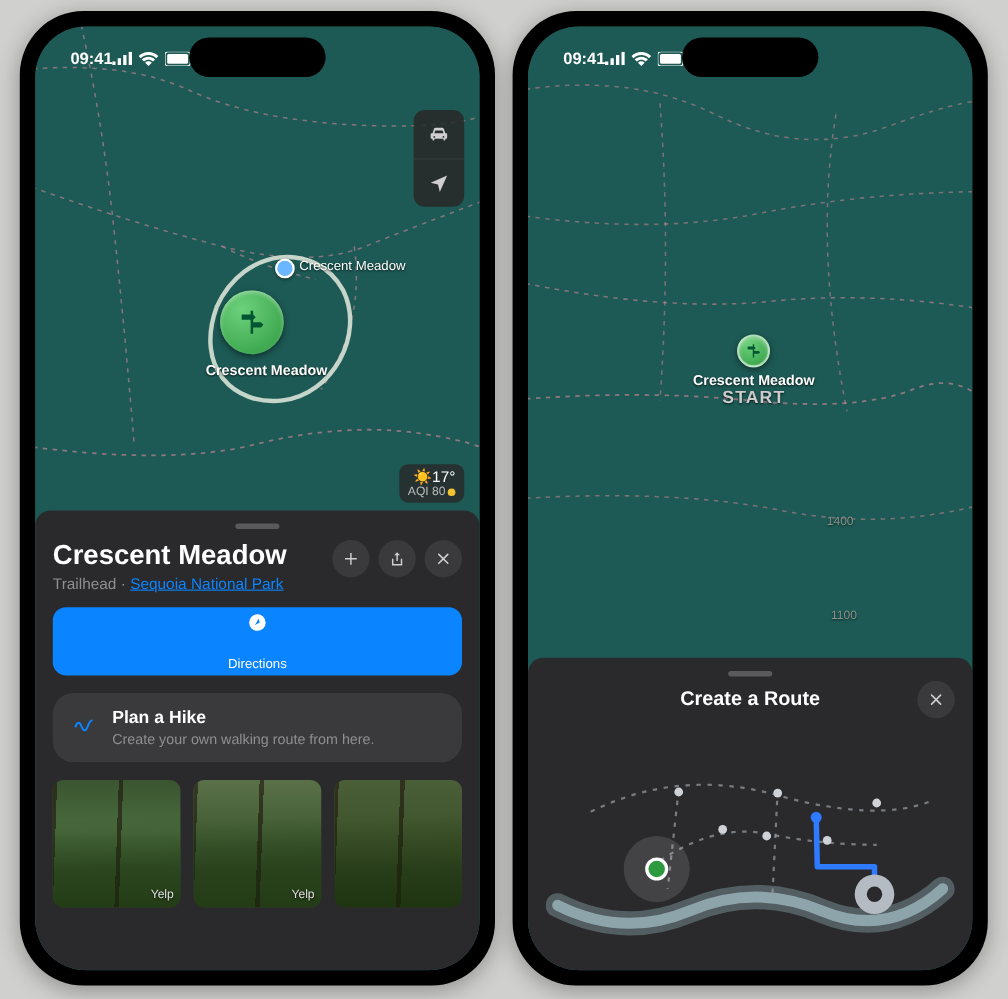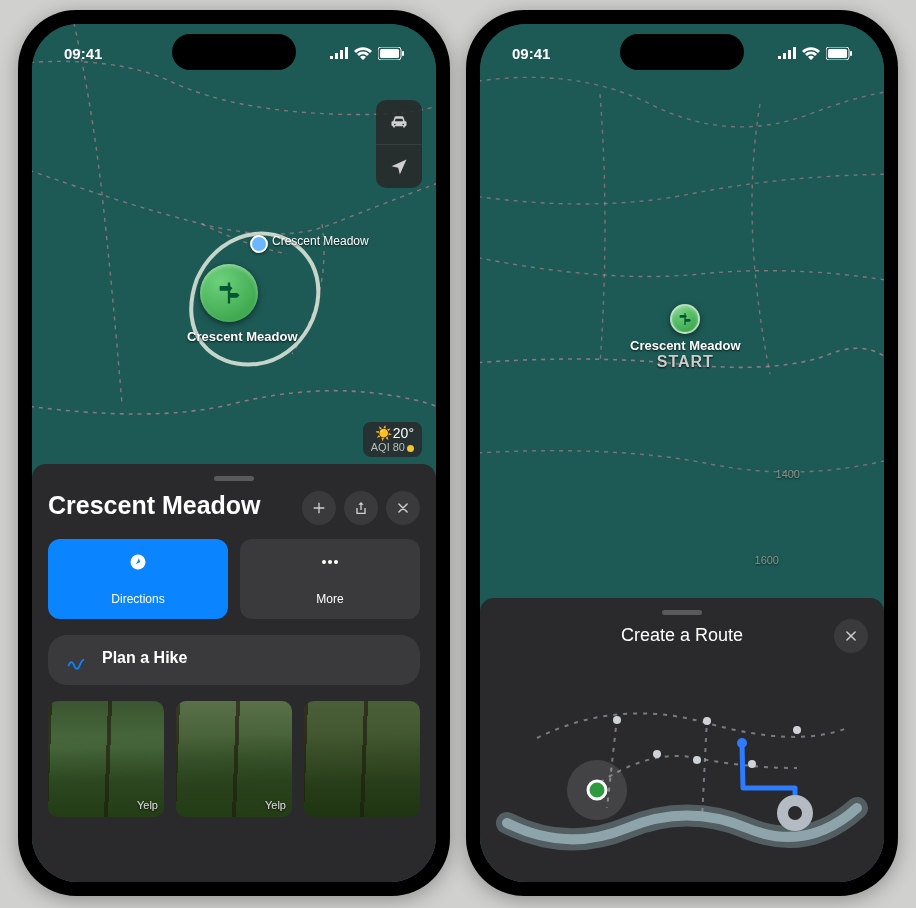--- a/index.html
+++ b/index.html
@@ -1,21 +1,21 @@
 <!DOCTYPE html>
 <html><head>
 <meta charset="utf-8">
 <style>
   * { box-sizing: border-box; margin: 0; padding: 0; }
   body { background: #d0d0ce; width: 916px; height: 908px; font-family: -apple-system, "SF Pro Display", "Helvetica Neue", Arial, sans-serif; display: flex; justify-content: space-between; padding: 10px 18px; }
   .phone { width: 432px; height: 886px; background: #000; border-radius: 58px; padding: 14px; position: relative; box-shadow: 0 4px 20px rgba(0,0,0,0.3); }
   .phone::after { content:""; position:absolute; bottom:20px; left:50%; transform:translateX(-50%); width:150px; height:5px; background:#fff; border-radius:3px; }
   .dynamic-island { position: absolute; top: 24px; left: 50%; transform: translateX(-50%); width: 124px; height: 36px; background: #000; border-radius: 20px; z-index: 30; }
   .screen { width: 100%; height: 100%; border-radius: 46px; overflow: hidden; position: relative; background: #1e5a56; }
-  .status-bar { position: absolute; top: 14px; left: 0; right: 0; height: 30px; display:flex; justify-content: space-between; align-items: center; padding: 0 32px; color:#fff; font-size:15px; font-weight:600; z-index:20; }
+  .status-bar { position: absolute; top: 14px; left: 0; right: 0; height: 30px; display:flex; align-items: center; padding: 0 32px; color:#fff; font-size:15px; font-weight:600; z-index:20; }
   .status-right { display:flex; gap:6px; align-items:center; }
   .ico-sig, .ico-wifi, .ico-batt { display:inline-block; }
   .ico-sig svg, .ico-wifi svg, .ico-batt svg { display:block; }
   .map { position:absolute; inset:0; background:#1d5a55; overflow:hidden; }
   .trail { position:absolute; inset:0; }
   .map-controls { position:absolute; top:76px; right:14px; width:46px; background:rgba(40,40,40,0.85); border-radius:10px; overflow:hidden; z-index:10; }
   .map-ctl-btn { width:46px; height:44px; display:flex; align-items:center; justify-content:center; color:#cfcfcf; }
   .map-ctl-btn + .map-ctl-btn { border-top:1px solid rgba(255,255,255,0.08); }
   .pin { position:absolute; width:58px; height:58px; border-radius:50%; background: radial-gradient(circle at 35% 30%, #6dd17b, #2d9a40); box-shadow:0 2px 6px rgba(0,0,0,0.5), inset 0 2px 4px rgba(255,255,255,0.4); display:flex; align-items:center; justify-content:center; }
   .pin.small { width:30px; height:30px; border:2px solid rgba(255,255,255,0.6); }
@@ -31,39 +31,39 @@
   .sheet.tall { top:440px; }
   .sheet.short { top:574px; }
   .handle { width:40px; height:5px; background:#5a5a5c; border-radius:3px; margin:4px auto 10px; }
   .sheet-header { display:flex; align-items:flex-start; gap:8px; }
   .title-block { flex:1; }
   .title { font-size:25px; font-weight:700; }
   .sub { font-size:14px; color:#8e8e93; margin-top:2px; }
   .link { color:#0a84ff; }
   .circ-btn { width:34px; height:34px; border-radius:50%; background:#3a3a3c; color:#cfcfcf; display:flex; align-items:center; justify-content:center; flex:0 0 34px; }
   .actions { display:flex; gap:12px; margin-top:14px; }
-  .act-btn { flex:1; height:80px; border-radius:12px; background:#3a3a3c; color:#fff; display:flex; flex-direction:column; align-items:center; justify-content:center; gap:20px; font-size:12px; }
+  .act-btn { flex:1; height:62px; border-radius:12px; background:#3a3a3c; color:#fff; display:flex; flex-direction:column; align-items:center; justify-content:center; gap:20px; font-size:12px; }
   .act-btn.primary { background:#0a84ff; }
   .act-ico { width:20px; height:20px; display:flex; align-items:center; justify-content:center; }
   .plan-card { margin-top:16px; background:#3a3a3c; border-radius:19px; padding:14px 16px; display:flex; gap:14px; align-items:flex-start; }
   .plan-ico { width:24px; flex:0 0 24px; display:flex; align-items:center; justify-content:center; color:#0a84ff; font-size:18px; }
   .plan-title { font-size:16px; font-weight:600; }
   .plan-sub { font-size:13px; color:#8e8e93; margin-top:2px; }
   .photos { display:flex; gap:12px; margin-top:16px;text-align:right; }
   .photo { flex:1; aspect-ratio:1/1; border-radius:10px; position:relative; overflow:hidden; }
   .photo .cred { position:absolute; right:6px; bottom:6px; color:#e0e0e0; font-size:11px; text-shadow:0 1px 2px rgba(0,0,0,0.8); }
   .p1 { background: linear-gradient(to bottom, #3a5530 0%, #4a6b3e 40%, #2d4a1e 100%); }
   .p2 { background: linear-gradient(to bottom, #5a7048 0%, #3e5a30 50%, #2d4a1e 100%); }
   .p3 { background: linear-gradient(to bottom, #4a5f38 0%, #3a5028 60%, #263d16 100%); }
   .photo::before { content:""; position:absolute; inset:0; background-image:
       linear-gradient(178deg, transparent 0 30%, rgba(20,40,10,0.4) 70%),
       repeating-linear-gradient(92deg, rgba(30,20,10,0.6) 0 4px, transparent 4px 60px);
   }
   .sheet-title-center { display:flex; align-items:center; justify-content:center; position:relative; }
-  .sheet-title-center .t { font-size:18px; font-weight:400; }
+  .sheet-title-center .t { font-size:18px; font-weight:700; }
   .sheet-title-center .close { position:absolute; right:0; }
   .route-illus { margin-top:22px; position:relative; height:200px; }
   .elev { position:absolute; color:#8a928a; font-size:11px; text-shadow:0 1px 2px rgba(0,0,0,0.6); }
 </style>
 </head>
 <body>
 
 <div class="phone">
   <div class="dynamic-island"></div>
   <div class="screen">
@@ -118,34 +118,37 @@
         </div>
         <div class="map-ctl-btn">
           <svg width="20" height="20" viewBox="0 0 24 24">
               <path fill="#cfcfcf" d="M3 11l18-8-8 18-2-8-8-2z"></path>
             </svg>
         </div>
       </div>
 
       <div class="weather">
         <div class="t">
-          <span>☀️</span><span>20°</span>
+          <span>☀️</span><span>17°</span>
         </div>
         <div class="aqi">
           <span>AQI 80</span><span class="dot-yellow"></span>
         </div>
       </div>
     </div>
 
     <div class="sheet tall">
       <div class="handle"></div>
 
       <div class="sheet-header">
         <div class="title-block">
           <div class="title">Crescent Meadow</div>
+          <div class="sub">
+            <span>Trailhead</span><span> · </span><a href="#" class="link">Sequoia National Park</a>
+          </div>
         </div>
         <div class="circ-btn">
           <svg width="16" height="16" viewBox="0 0 24 24">
               <path fill="#cfcfcf" d="M11 4h2v7h7v2h-7v7h-2v-7H4v-2h7z"></path>
             </svg>
         </div>
         <div class="circ-btn">
           <svg width="16" height="16" viewBox="0 0 24 24">
               <path fill="#cfcfcf" d="M12 3l4 4h-3v8h-2V7H8l4-4zM5 12h2v7h10v-7h2v9H5z"></path>
             </svg>
@@ -160,40 +163,31 @@
       <div class="actions">
         <div class="act-btn primary">
           <span class="act-ico">
             <svg width="18" height="18" viewBox="0 0 24 24">
                 <circle cx="12" cy="12" r="10" fill="#fff"></circle>
                 <path d="M9 15l6-3-2-5-1.5 4z" fill="#0a84ff"></path>
               </svg>
           </span>
           <span>Directions</span>
         </div>
-        <div class="act-btn">
-          <span class="act-ico">
-            <svg width="18" height="6" viewBox="0 0 18 6">
-                <circle cx="3" cy="3" r="2" fill="#fff"></circle>
-                <circle cx="9" cy="3" r="2" fill="#fff"></circle>
-                <circle cx="15" cy="3" r="2" fill="#fff"></circle>
-              </svg>
-          </span>
-          <span>More</span>
-        </div>
       </div>
 
       <div class="plan-card">
         <div class="plan-ico">
           <svg width="22" height="22" viewBox="0 0 24 24">
               <path fill="none" stroke="#0a84ff" stroke-width="2" stroke-linecap="round" d="M4 18c2-5 4-5 6 0s4 5 6 0 3-6 4-6"></path>
             </svg>
         </div>
         <div>
           <div class="plan-title">Plan a Hike</div>
+          <div class="plan-sub">Create your own walking route from here.</div>
         </div>
       </div>
 
       <div class="photos">
         <div class="photo p1">
             <span class="cred">Yelp</span>
           </div>
         <div class="photo p2">
             <span class="cred">Yelp</span>
           </div>
@@ -234,22 +228,22 @@
     <div class="map">
       <svg class="trail" viewBox="0 0 404 858" preserveAspectRatio="none">
         <path d="M-20 60 Q 90 40 170 80 T 330 90 T 430 70" stroke="#d98a9c" stroke-width="1.4" fill="none" stroke-dasharray="4 5" opacity="0.5"></path>
         <path d="M-20 170 Q 110 190 210 170 T 430 150" stroke="#d98a9c" stroke-width="1.4" fill="none" stroke-dasharray="4 5" opacity="0.5"></path>
         <path d="M-20 230 Q 120 260 220 250 T 430 260" stroke="#d98a9c" stroke-width="1.4" fill="none" stroke-dasharray="4 5" opacity="0.55"></path>
         <path d="M-20 340 Q 100 330 200 340 T 350 330 T 430 360" stroke="#d98a9c" stroke-width="1.6" fill="none" stroke-dasharray="4 5" opacity="0.6"></path>
         <path d="M-20 430 Q 130 420 230 440 T 430 430" stroke="#d98a9c" stroke-width="1.4" fill="none" stroke-dasharray="4 5" opacity="0.5"></path>
         <path d="M120 70 Q 130 200 120 340" stroke="#d98a9c" stroke-width="1.4" fill="none" stroke-dasharray="4 5" opacity="0.5"></path>
         <path d="M280 80 Q 260 200 290 350" stroke="#d98a9c" stroke-width="1.4" fill="none" stroke-dasharray="4 5" opacity="0.5"></path>
       </svg>
-      <span class="elev" style="right:84px; top:444px;">1400</span>
-      <span class="elev" style="right:105px; top:530px;">1600</span>
+      <span class="elev" style="right:108px; top:444px;">1400</span>
+      <span class="elev" style="right:105px; top:530px;">1100</span>
 
       <div class="pin small" style="left:190px; top:280px;">
         <svg width="16" height="16" viewBox="0 0 24 24">
             <path fill="#053" d="M11 3h2v18h-2zM4 6h9l2 2-2 2H4zM11 12h8l2 2-2 2h-8z"></path>
           </svg>
       </div>
       <div class="pin-label" style="left:150px; top:314px;">
         <span>Crescent Meadow</span>
         <span class="pin-sub">START</span>
       </div>

